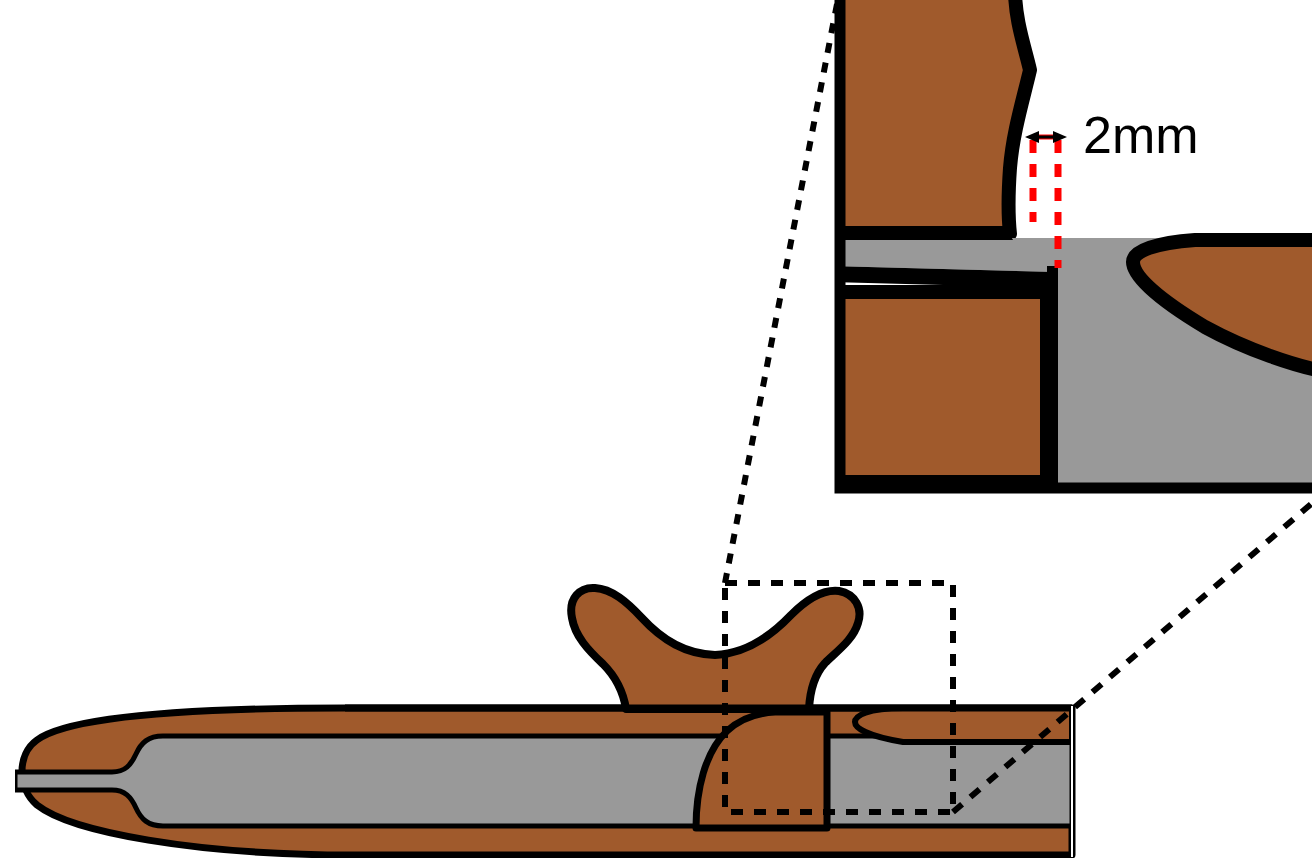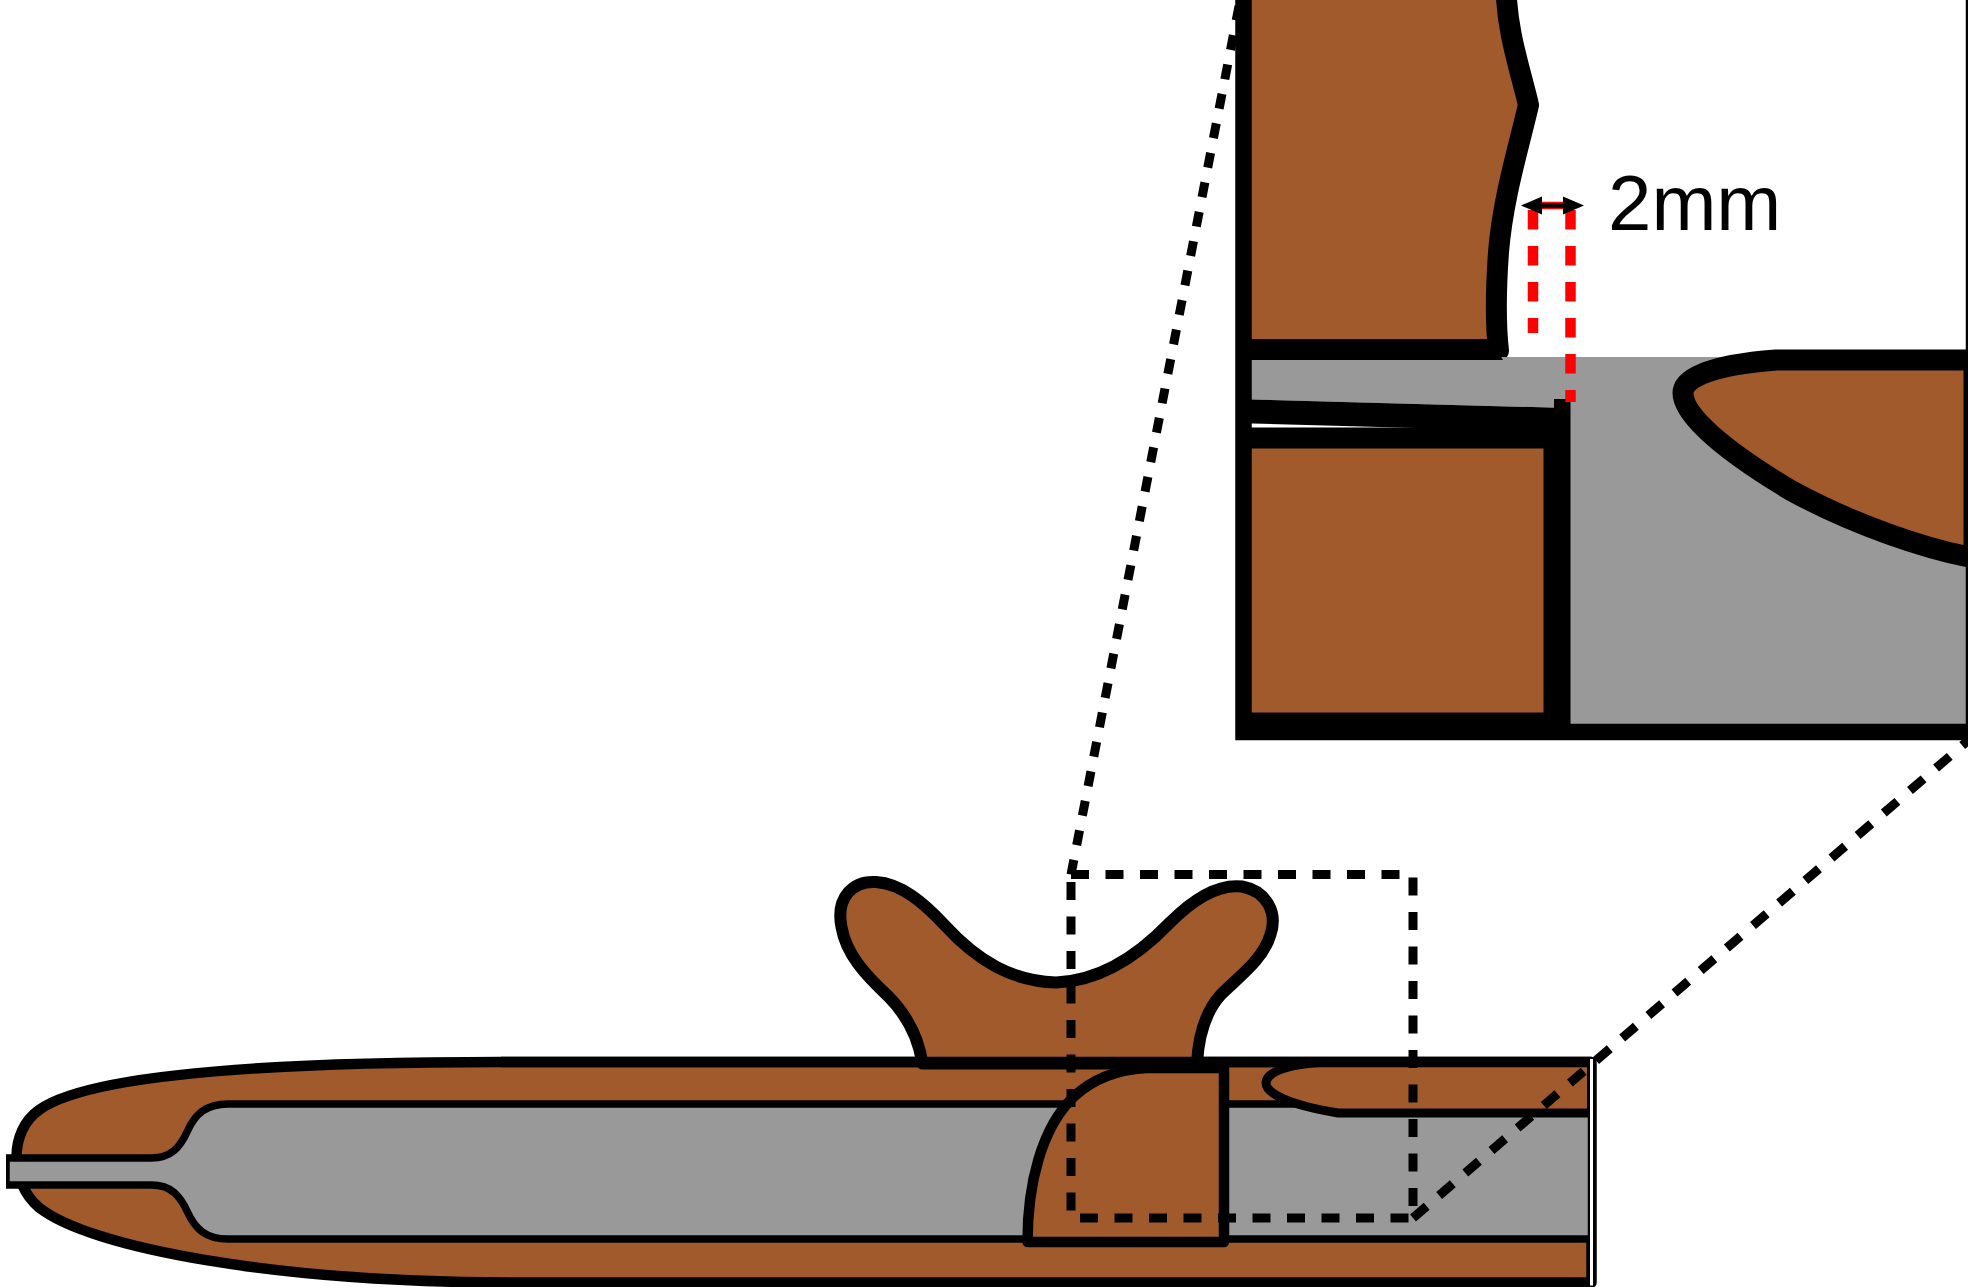--- a/index.html
+++ b/index.html
@@ -10,21 +10,21 @@
   }
   body {
     width: 1312px;
     height: 858px;
     position: relative;
     overflow: hidden;
     font-family: "Liberation Sans", sans-serif;
   }
   #stage {
     position: absolute;
-    left: 4px;
+    left: 15px;
     top: 0;
     width: 1172px;
     height: 858px;
   }
   #stage svg {
     display: block;
   }
   .dim-label {
     font-family: "Liberation Sans", sans-serif;
     font-size: 52px;

